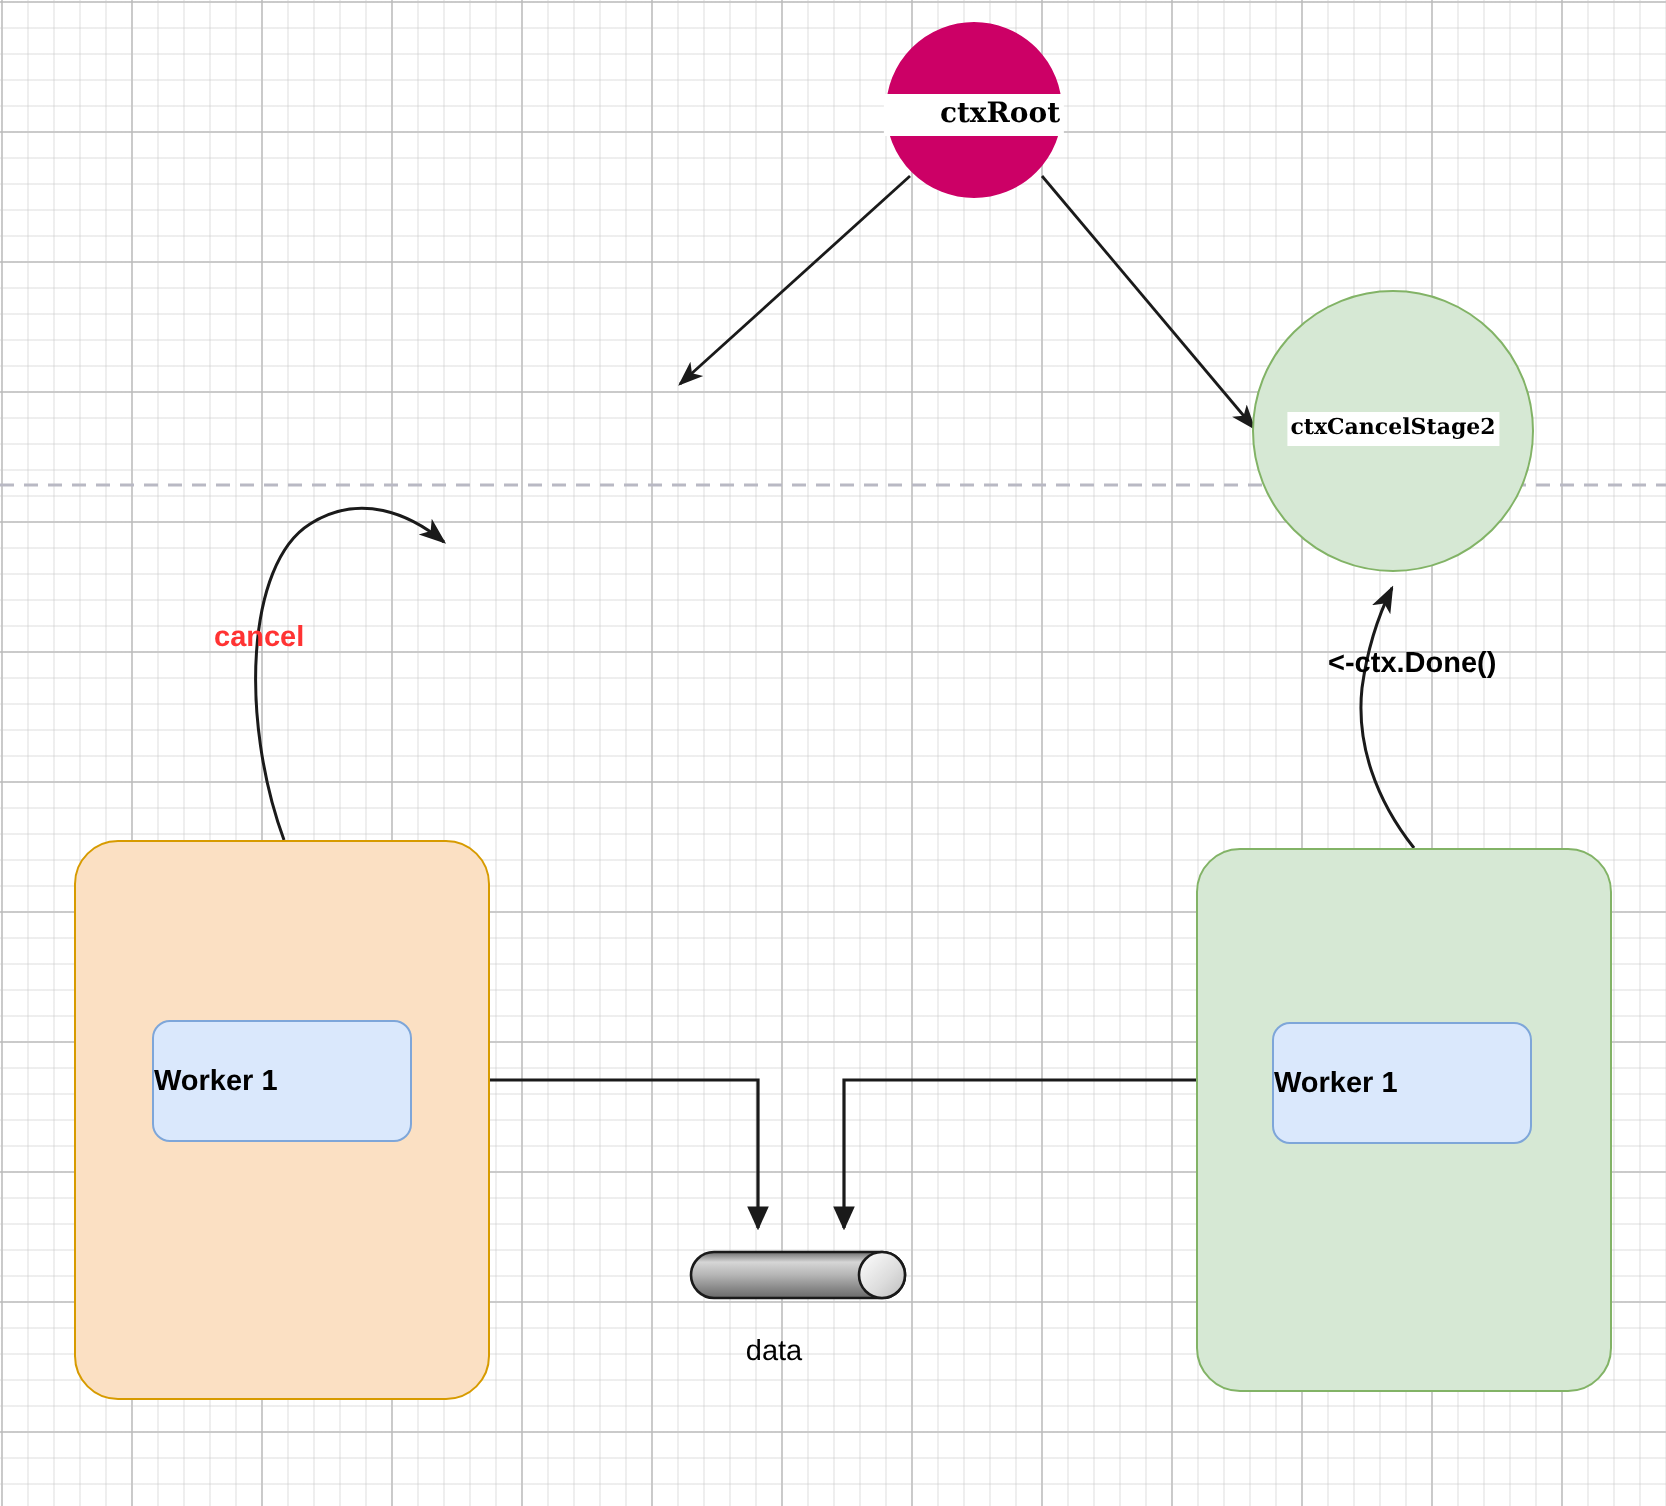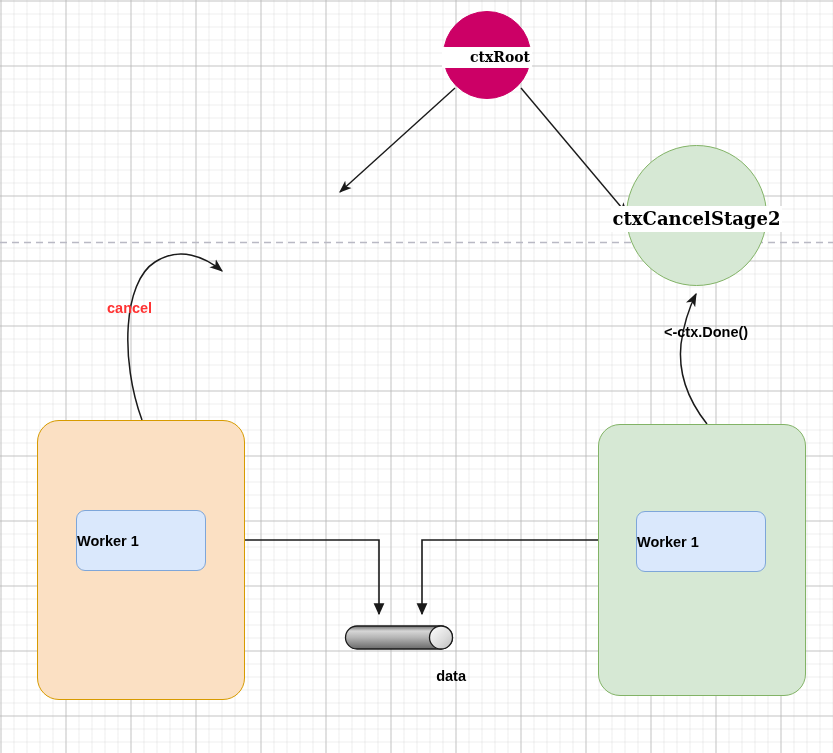--- a/index.html
+++ b/index.html
@@ -67,21 +67,21 @@
     border: 1.5px solid #E8A33D;
   }
   #ctxCancelStage1 .circle-label { font-size: 14.5px; top: 62px; }
 
   #ctxCancelStage2 {
     left: 626px; top: 145px;
     width: 141px; height: 141px;
     background: #D6E8D4;
     border: 1.5px solid #82B366;
   }
-  #ctxCancelStage2 .circle-label { font-size: 18px; top: 60px; }
+  #ctxCancelStage2 .circle-label { font-size: 11px; top: 60px; }
 
   
   .stage {
     border-radius: 22px;
     box-sizing: border-box;
   }
   #stage1-box {
     left: 37px; top: 420px;
     width: 208px; height: 280px;
     background: #FBE0C3;
@@ -114,36 +114,36 @@
     justify-content: flex-start;
     font-size: 14.5px;
     font-weight: bold;
     color: #000000;
     box-sizing: border-box;
   }
   #worker1 { left: 76px; top: 510px; width: 130px; height: 61px; }
   #worker2 { left: 636px; top: 511px; width: 130px; height: 61px; }
   #data-caption {
     position: absolute;
-    left: 332px; top: 668px;
+    left: 320px; top: 668px;
     width: 134px;
-    text-align: right;
-    font-size: 14.5px;
-    font-weight: bold;
+    text-align: center;
+    font-size: 14.5px;
+    font-weight: normal;
     color: #000000;
   }
 
   
   .edge-label {
     position: absolute;
     white-space: nowrap;
     font-weight: bold;
     font-size: 14.5px;
   }
-  #label-cancel { left: 107px; top: 300px; color: #FF3333; }
+  #label-cancel { left: 107px; top: 311px; color: #FF3333; }
   #label-done { left: 664px; top: 324px; color: #000000; }
 </style>
 </head>
 <body>
 
 <div id="canvas">
 
   <svg id="edges" viewBox="0 0 833 753" xmlns="http://www.w3.org/2000/svg">
     <defs>
       <marker id="arrowThin" viewBox="0 0 10 10" refX="9" refY="5" markerWidth="9" markerHeight="9" orient="auto-start-reverse">

